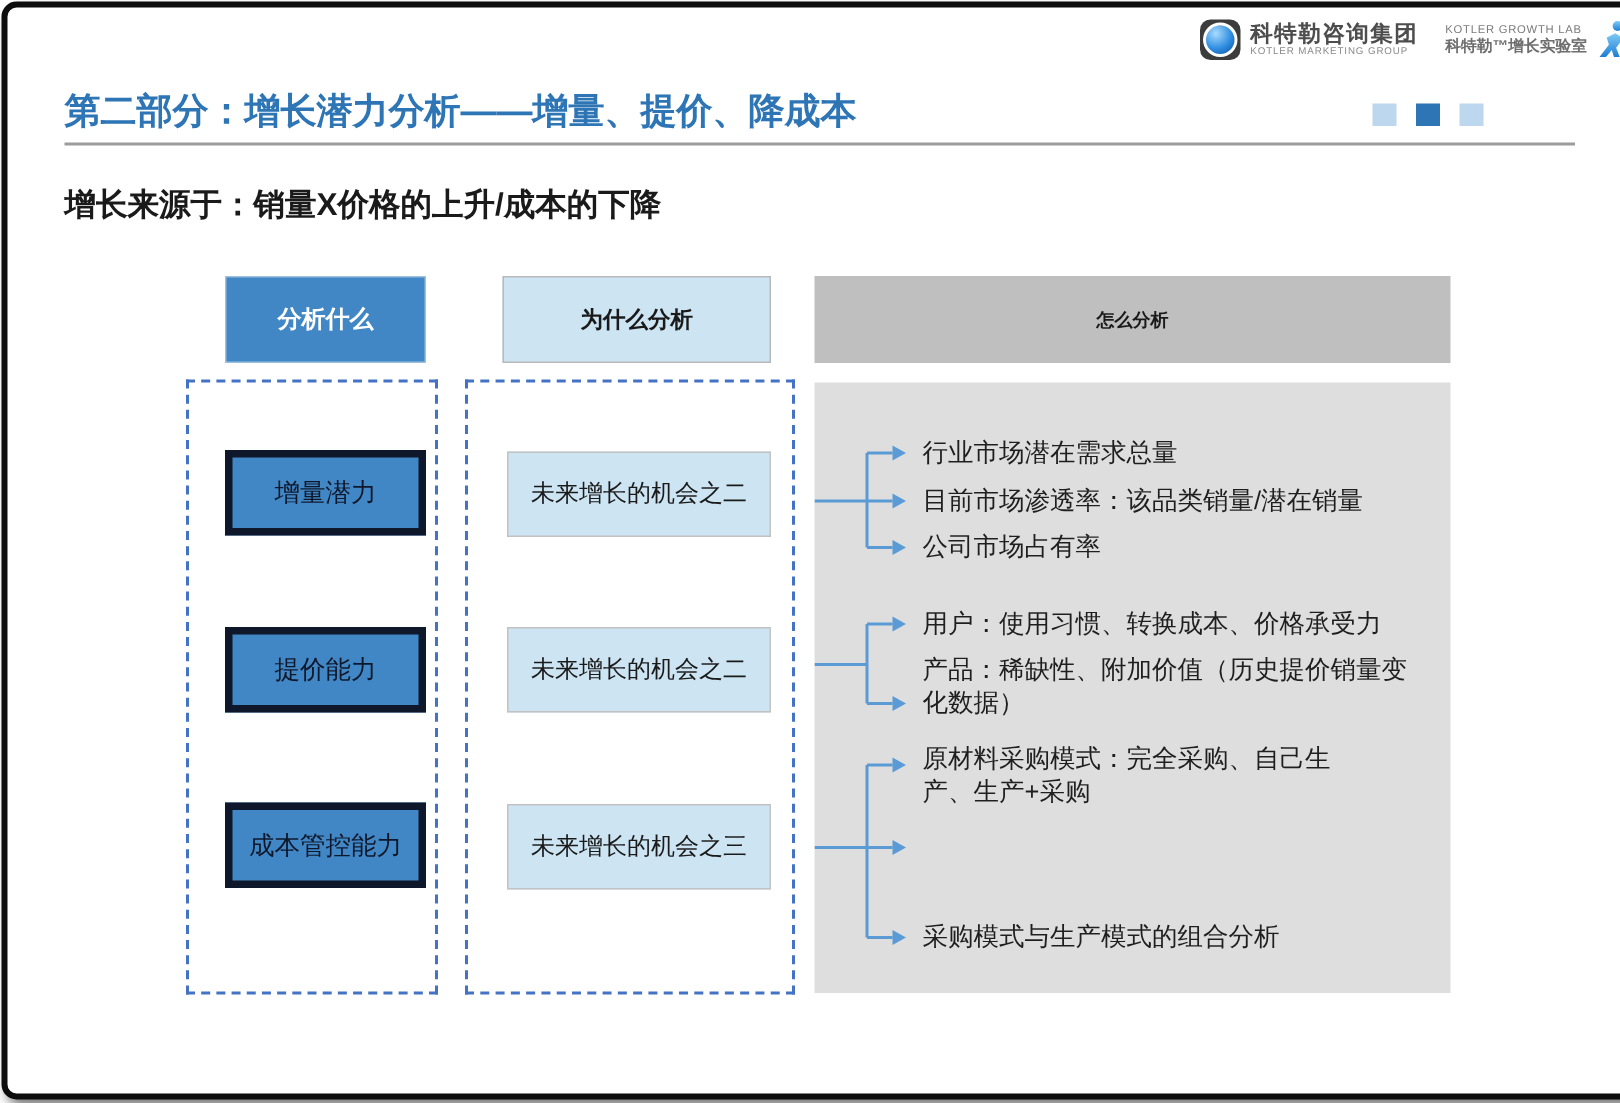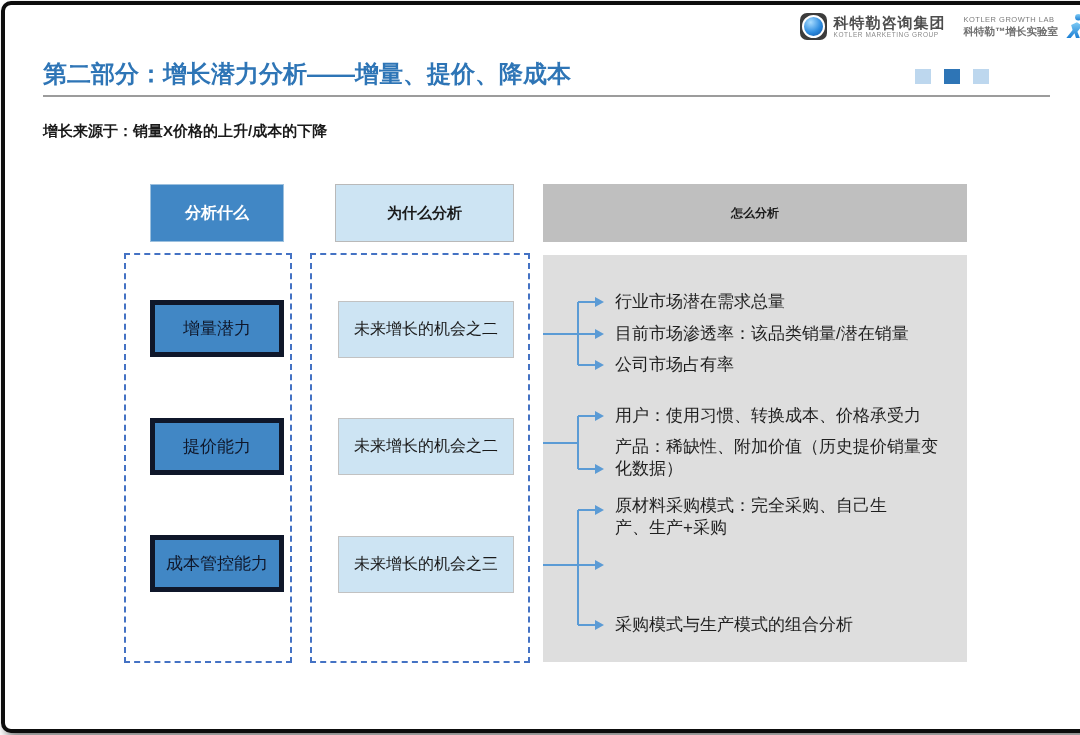--- a/index.html
+++ b/index.html
@@ -24,21 +24,21 @@
   
   .title{position:absolute;left:38px;top:53px;font-size:24px;font-weight:bold;
     color:var(--accent,#2E75B6);white-space:nowrap;}
   .title-divider{position:absolute;left:38px;top:90px;width:1007px;height:0;
     border-top:2px solid #9c9c9c;}
   .indicators{position:absolute;left:910px;top:64px;display:flex;gap:13px;}
   .dot{width:16px;height:15px;}
   .dot.light{background:var(--indicator_light,#BDD7EE);}
   .dot.dark{background:var(--accent,#2E75B6);}
 
-  .subtitle{position:absolute;left:38px;top:117px;font-size:15px;font-weight:bold;
+  .subtitle{position:absolute;left:38px;top:117px;font-size:21px;font-weight:bold;
     color:#1a1a1a;white-space:nowrap;}
 
   
   .colhead{position:absolute;top:179px;height:58px;display:flex;align-items:center;
     justify-content:center;font-weight:bold;box-sizing:border-box;}
   .colhead.what{left:145px;width:134px;background:var(--box_blue,#4187C5);
     color:#fff;font-size:16px;border:1px solid #9cc0de;}
   .colhead.why{left:330px;width:179px;background:var(--box_blue_light,#CDE4F3);
     color:#1a1a1a;font-size:15px;border:1px solid #b9b9b9;}
   .colhead.how{left:538px;width:424px;background:var(--header_gray,#BFBFBF);

